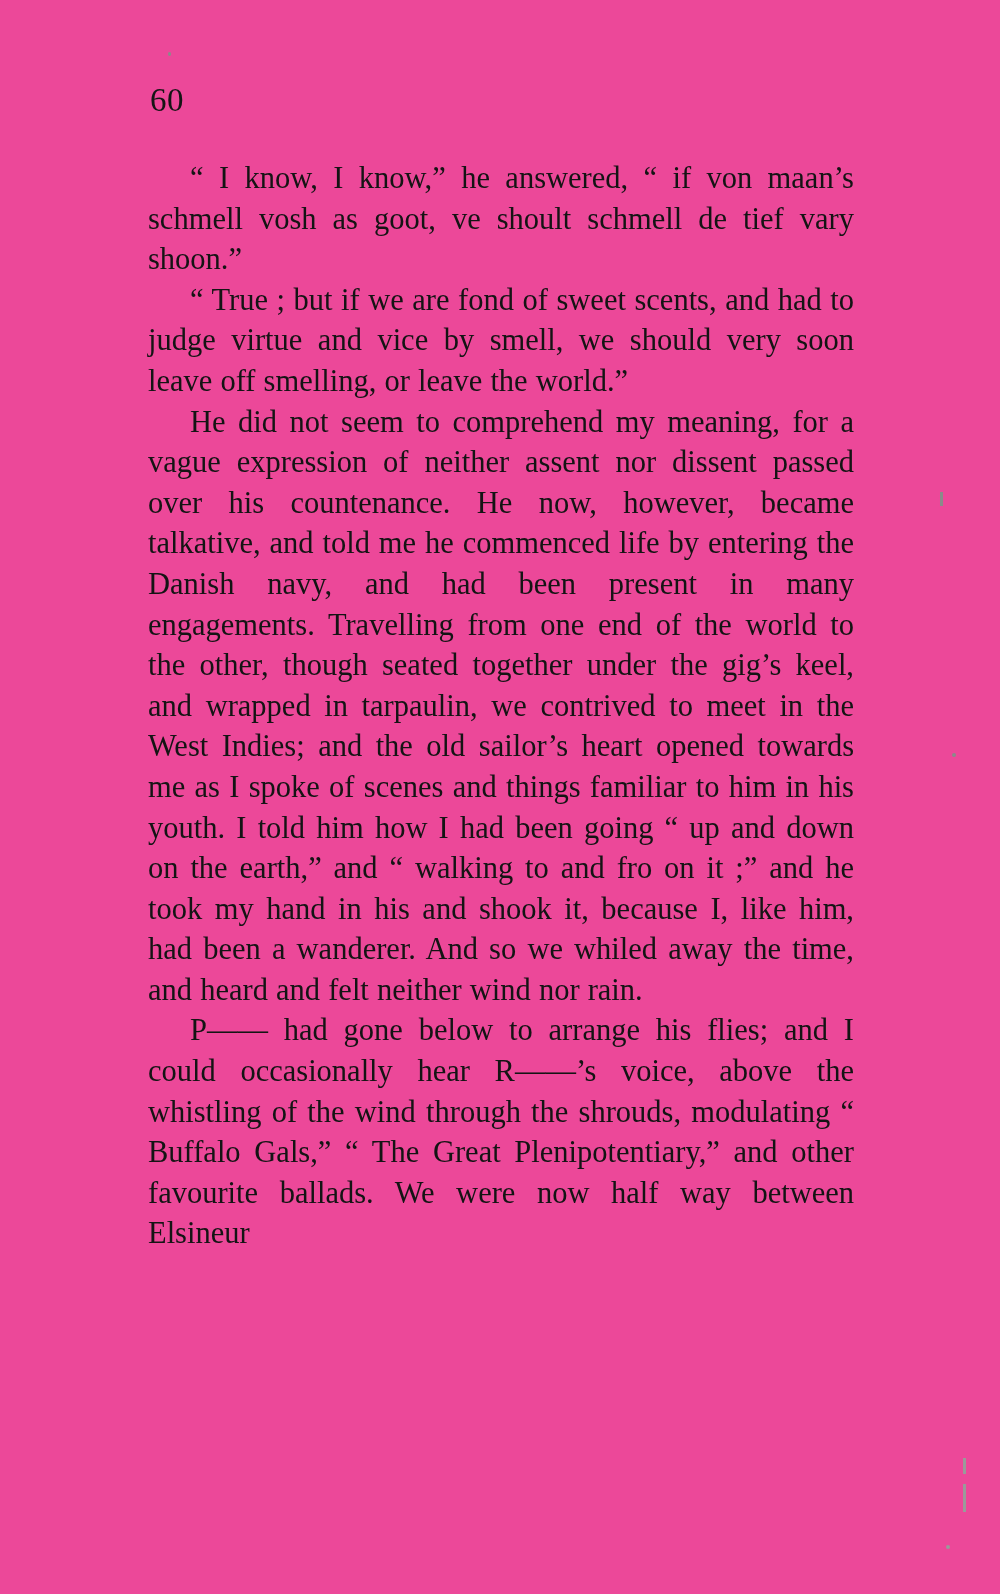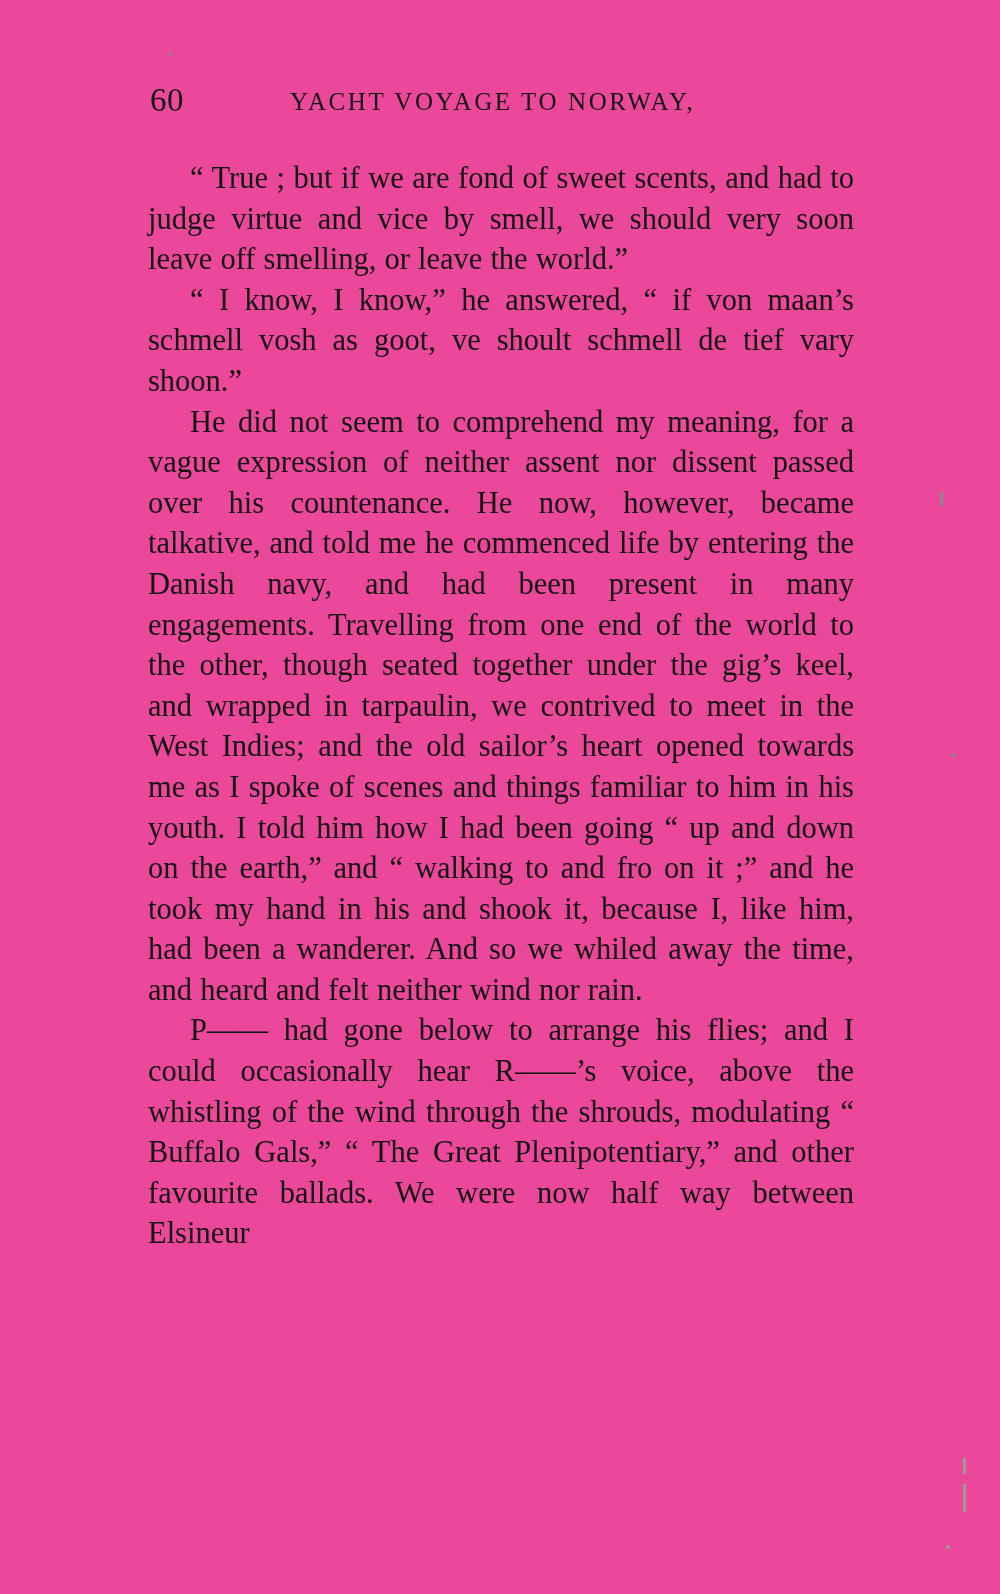--- a/index.html
+++ b/index.html
@@ -77,26 +77,25 @@
   .speck-e { left: 963px; top: 1484px; width: 3px; height: 28px; background: #9a9a9a; }
   .speck-f { left: 946px; top: 1545px; width: 4px; height: 4px; border-radius: 50%; background: #9a9a9a; }
 </style>
 </head>
 <body>
 
 <div class="page">
 
   <div class="running-head">
     <span class="folio">60</span>
-    <span class="head-title">YACHT VOYAGE TO NORWAY,</span>
   </div>
 
   <div class="textblock">
+    <p class="para">“ I know, I know,” he answered, “ if von maan’s schmell vosh as goot, ve shoult schmell de tief vary shoon.”</p>
     <p class="para">“ True ; but if we are fond of sweet scents, and had to judge virtue and vice by smell, we should very soon leave off smelling, or leave the world.”</p>
-    <p class="para">“ I know, I know,” he answered, “ if von maan’s schmell vosh as goot, ve shoult schmell de tief vary shoon.”</p>
     <p class="para">He did not seem to comprehend my meaning, for a vague expression of neither assent nor dissent passed over his countenance. He now, however, became talkative, and told me he commenced life by entering the Danish navy, and had been present in many engagements. Travelling from one end of the world to the other, though seated together under the gig’s keel, and wrapped in tarpaulin, we contrived to meet in the West Indies; and the old sailor’s heart opened towards me as I spoke of scenes and things familiar to him in his youth. I told him how I had been going “ up and down on the earth,” and “ walking to and fro on it ;” and he took my hand in his and shook it, because I, like him, had been a wanderer. And so we whiled away the time, and heard and felt neither wind nor rain.</p>
     <p class="para">P—— had gone below to arrange his flies; and I could occasionally hear R——’s voice, above the whistling of the wind through the shrouds, modulating “ Buffalo Gals,” “ The Great Plenipotentiary,” and other favourite ballads. We were now half way between Elsineur</p>
   </div>
 
   <span class="speck speck-a"></span>
   <span class="speck speck-b"></span>
   <span class="speck speck-c"></span>
   <span class="speck speck-d"></span>
   <span class="speck speck-e"></span>
   <span class="speck speck-f"></span>

